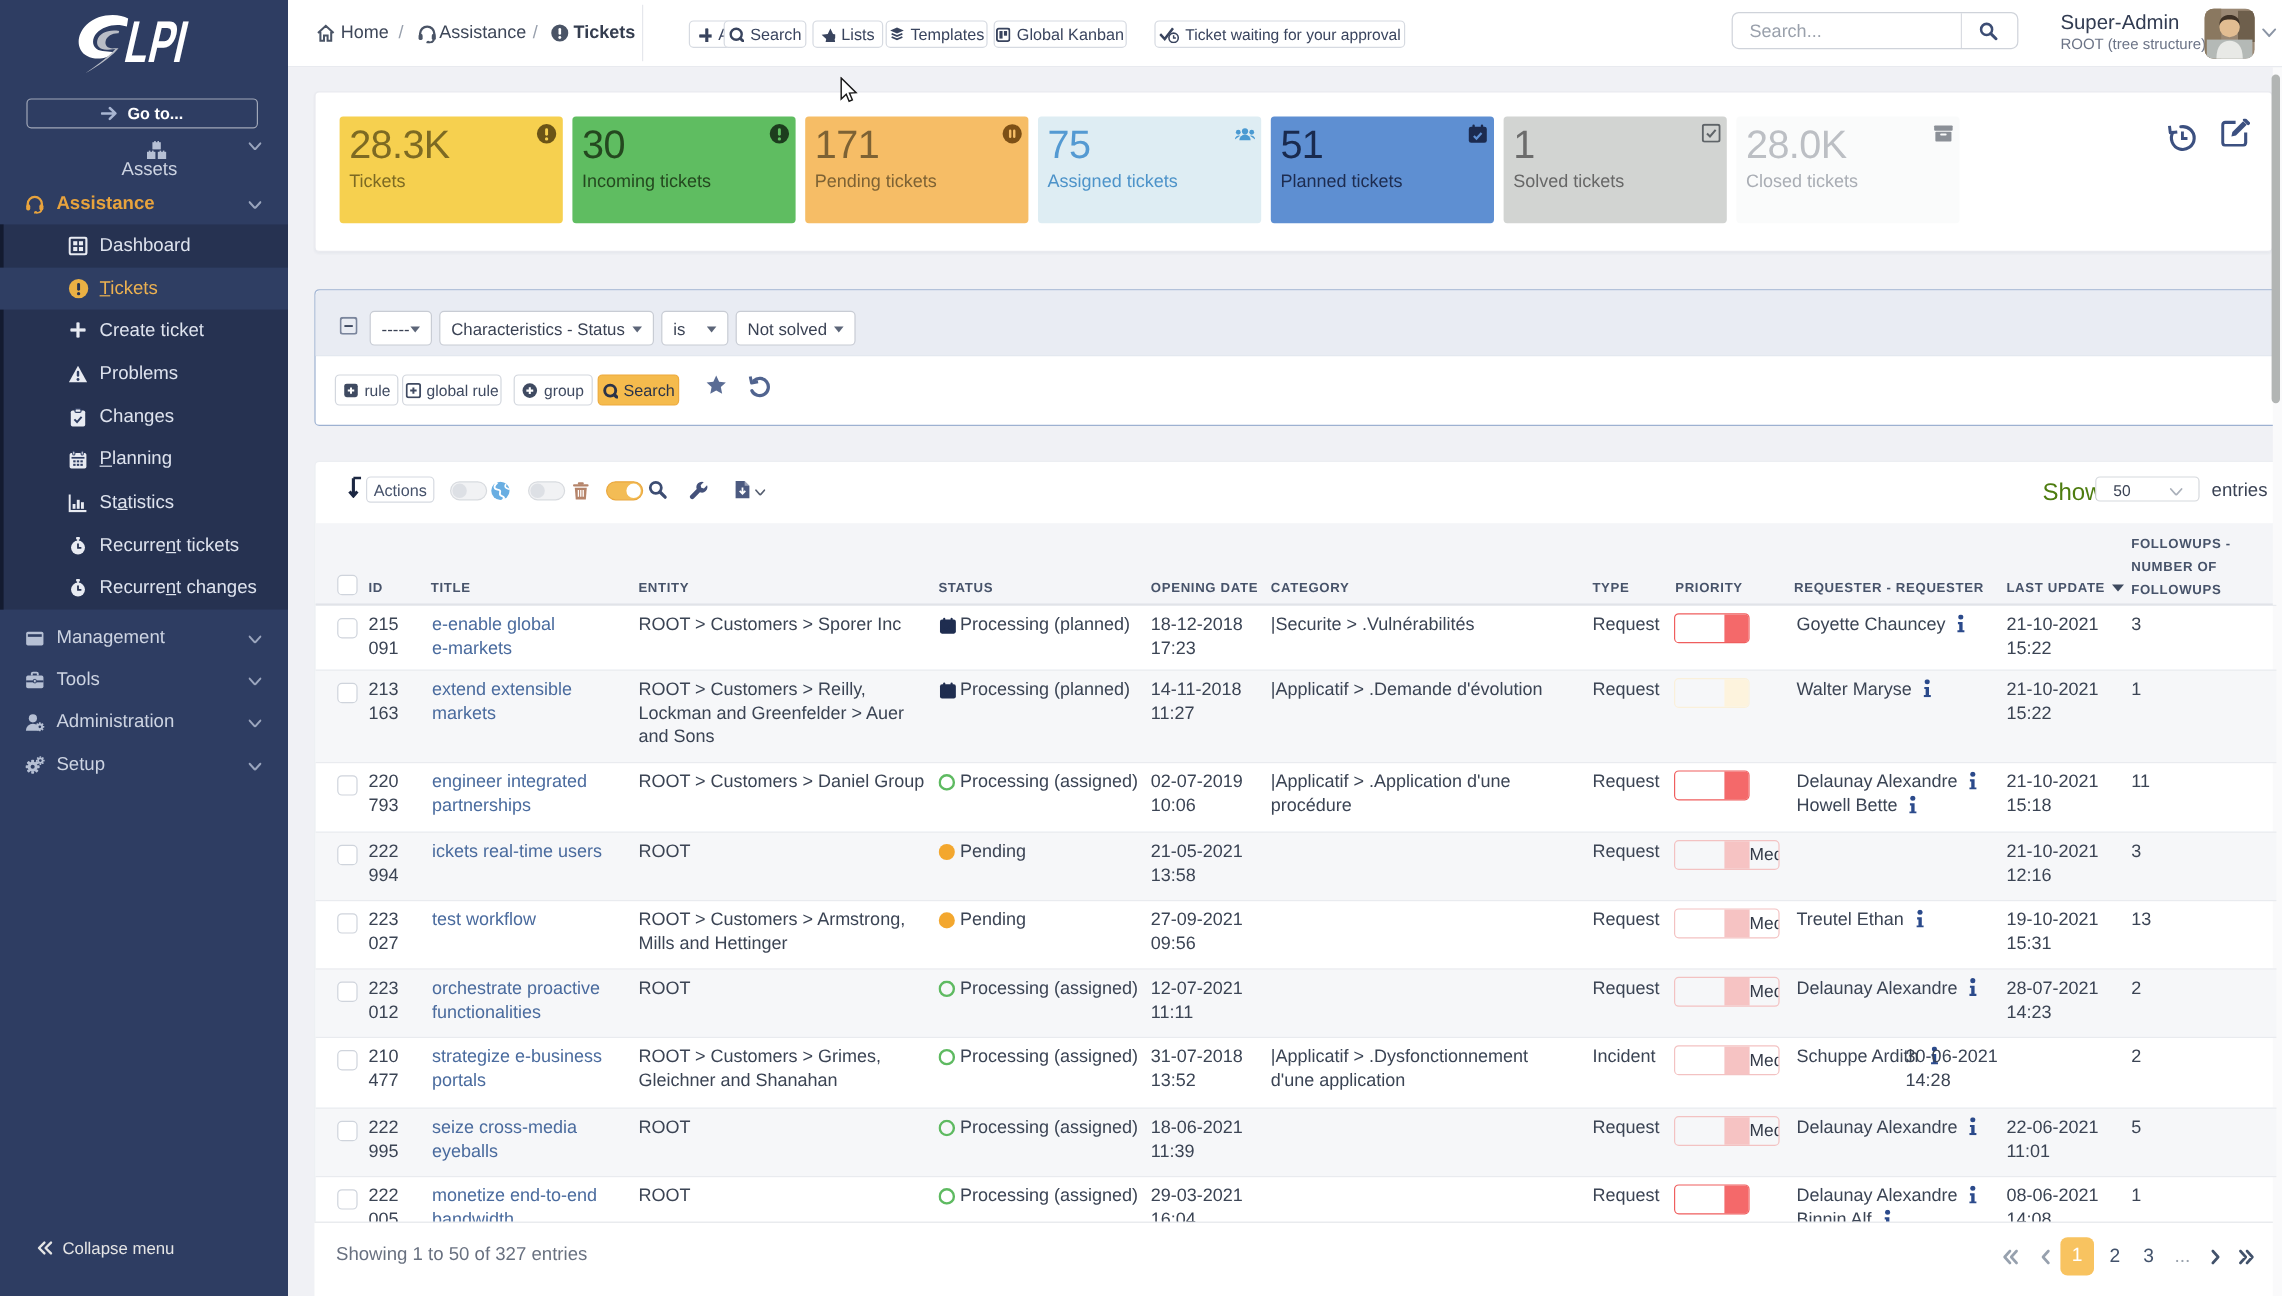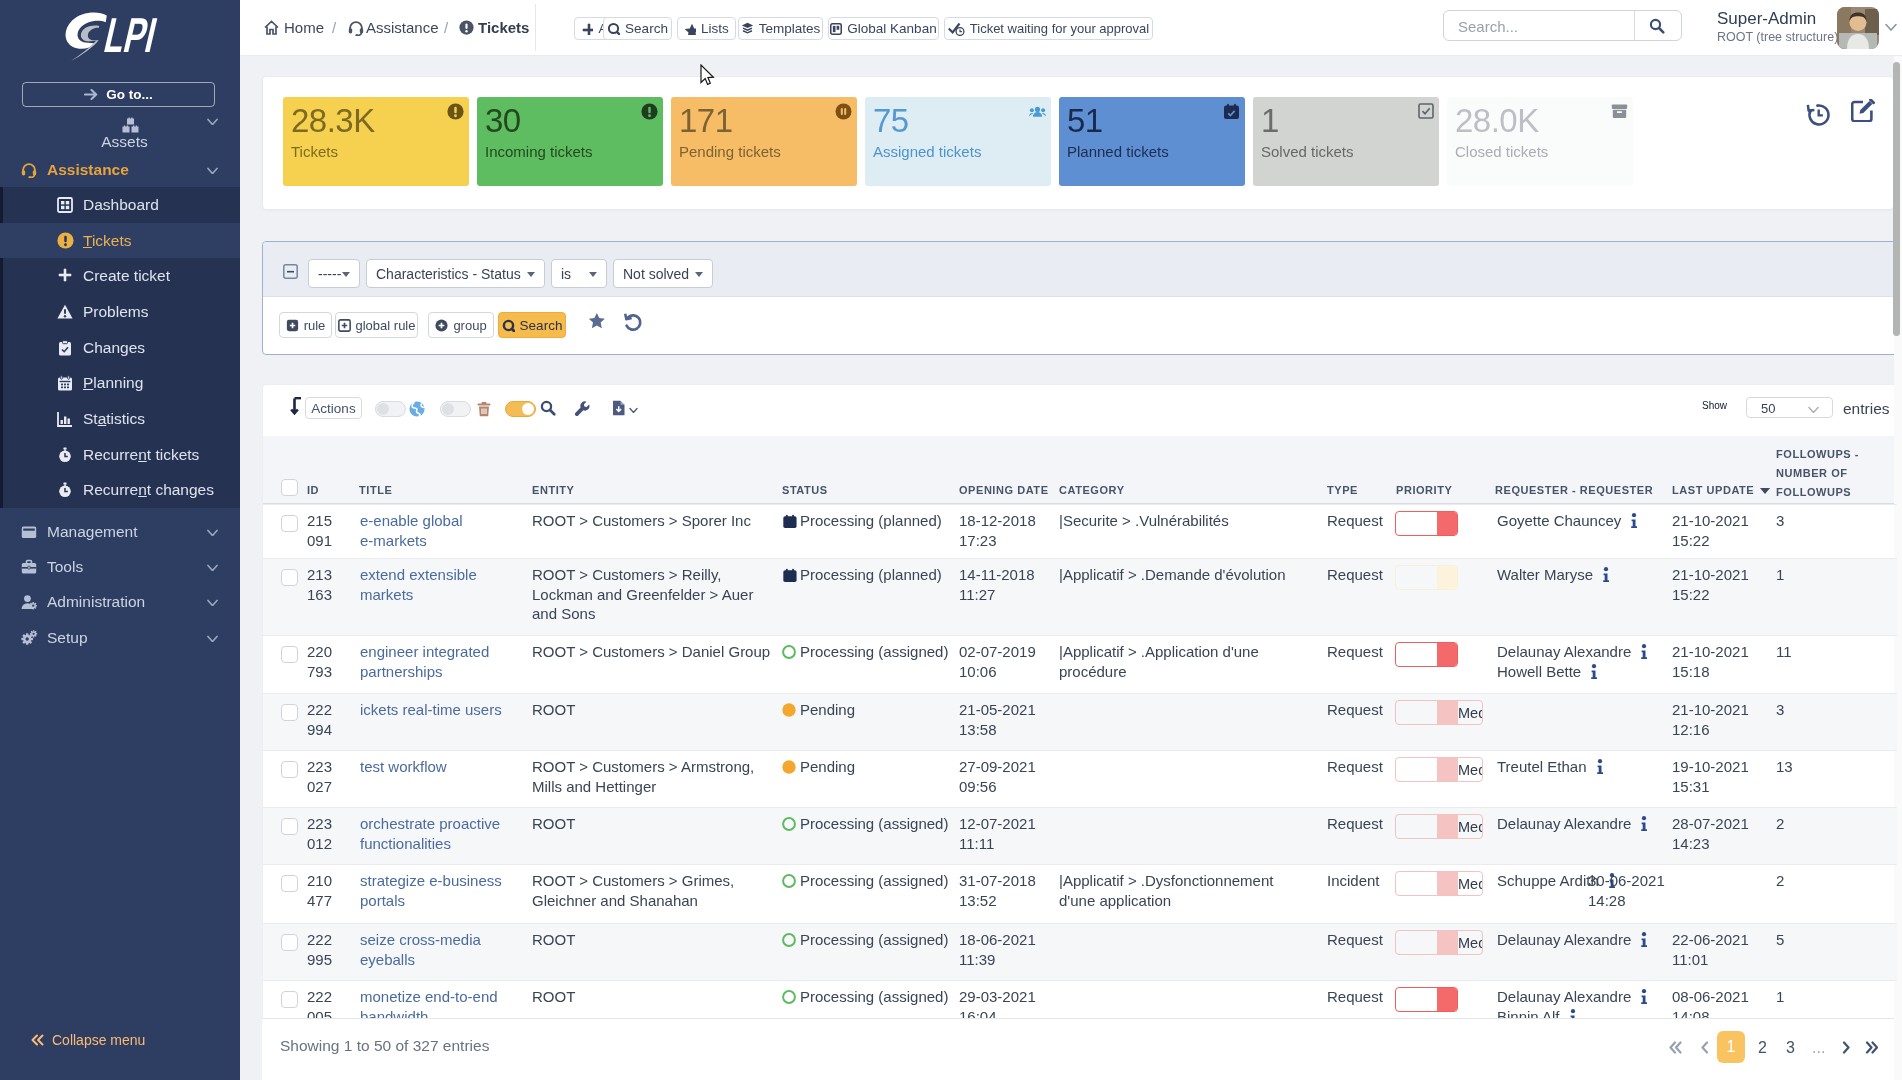--- a/index.html
+++ b/index.html
@@ -19,21 +19,21 @@
 .snav .tx { margin-left:9px; font-size:15.5px; color:#cdd4e2; }
 .snav .ch { position:absolute; right:22px; color:#9aa5bd; }
 .sub { position:absolute; left:0; top:187px; width:240px; height:321px; background:#263251; }
 .sub .strip { position:absolute; left:0; top:0; width:3px; height:321px; background:#131b30; }
 .subitem { position:absolute; left:0; width:240px; height:35.7px; display:flex; align-items:center; }
 .subitem .ic { width:17px; margin-left:57px; display:flex; justify-content:center; color:#e8ebf2; }
 .subitem .tx { margin-left:9px; font-size:15.5px; color:#dee3ee; }
 .subitem.active { background:#2f3e63; }
 .subitem.active .tx { color:#ecb151; }
 #collapse { position:absolute; left:30px; top:1032px; display:flex; align-items:center; gap:7px;
-  color:#fdba74; font-size:14px; }
+  color:#e5e5e5; font-size:14px; }
 
 
 #topbar { position:absolute; left:240px; top:0; width:1662px; height:56px; background:#fff;
   border-bottom:1px solid #e8eaef; z-index:4; }
 .tbtn { position:absolute; top:17px; height:23px; border:1px solid #d6dae1; border-radius:4px;
   display:flex; align-items:center; justify-content:center; gap:5px; font-size:13.5px; color:#39445e;
   background:#fff; white-space:nowrap; overflow:hidden; }
 #searchbox { position:absolute; left:1443px; top:10px; width:239px; height:31px; border:1px solid #cfd3da;
   border-radius:6px; background:#fff; }
 #searchbox .ph { position:absolute; left:14px; top:7px; font-size:15px; color:#9aa1ac; }
@@ -420,21 +420,21 @@
 <div class="tbtn" style="left:588px; width:111px;">
       <svg width="12" height="12" viewBox="0 0 12 12" class="" style="flex:none; color:#39445e;">
         <g transform="scale(0.75)">
           <rect x="1" y="1" width="14" height="14" rx="2.4" fill="none" stroke="currentColor" stroke-width="2.1"></rect>
           <rect x="3.8" y="3.8" width="3.5" height="8.4" fill="currentColor"></rect>
           <rect x="8.8" y="3.8" width="3.5" height="5.2" fill="currentColor"></rect>
         </g>
       </svg>
       <span>Global Kanban</span>
     </div>
-<div class="tbtn" style="left:704px; width:209px;">
+<div class="tbtn" style="left:722px; width:209px;">
       <svg width="17" height="14" viewBox="0 0 17 14" class="" style="flex:none; color:#39445e;">
         <path d="M0.8 6.5 L4.6 10.5 L11.5 1.5" fill="none" stroke="currentColor" stroke-width="2.1"></path>
         <circle cx="12" cy="9.5" r="3.9" fill="#fff" stroke="currentColor" stroke-width="1.3"></circle>
         <path d="M12 7.4 V9.7 H13.9" fill="none" stroke="currentColor" stroke-width="1.2"></path>
       </svg>
       <span style="font-size:13px;">Ticket waiting for your approval</span>
     </div>
 <div id="searchbox" style="left:1203px;">
       <span class="ph">Search...</span>
       <span class="dv"></span>
@@ -679,21 +679,21 @@
       <path d="M2 0.8 H9.5 L13.5 4.8 V15.2 H2 Z" fill="currentColor"></path>
       <path d="M9.5 0.8 L9.5 4.8 H13.5" fill="#fff" opacity="0.45"></path>
       <path d="M7.75 6.2 V11 M5.4 9 L7.75 11.5 L10.1 9" fill="none" stroke="#fff" stroke-width="1.5"></path>
     </svg>
   </span>
 <span class="abs" style="left:629px; top:406px;">
     <svg width="9" height="7" viewBox="0 0 9 7" class="" style=" color:#555e70;">
       <path d="M1 2.5 L4.5 6.5 L8 2.5" fill="none" stroke="currentColor" stroke-width="1.4" stroke-linecap="round"></path>
     </svg>
   </span>
-<div class="abs" style="left:1702px; top:400px; font-size:10px; color:#0f172a;">Show</div>
+<div class="abs" style="left:1702px; top:400px; font-size:20px; color:#4d7c0f;">Show</div>
 <div class="abs" style="left:1746px; top:397px; width:87px; height:21px; border:1px solid #d6d9dd; border-radius:4px; background:#fff;">
     <span class="abs" style="left:14px; top:3px; font-size:13px; color:#3a4254;">50</span>
     <span class="abs" style="left:61px; top:7px;">
       <svg width="11" height="8" viewBox="0 0 11 8" class="" style=" color:#aab0ba;">
         <path d="M1 2.5 L5.5 7.5 L10 2.5" fill="none" stroke="currentColor" stroke-width="1.5" stroke-linecap="round"></path>
       </svg>
     </span>
   </div>
 <div class="abs" style="left:1843px; top:400px; font-size:15.5px; color:#3a4254;">entries</div>
 <div class="abs" style="left:263px; top:436px; width:1634px; height:68px; background:#f4f5f8; border-bottom:1px solid #d9dde3;"></div>

